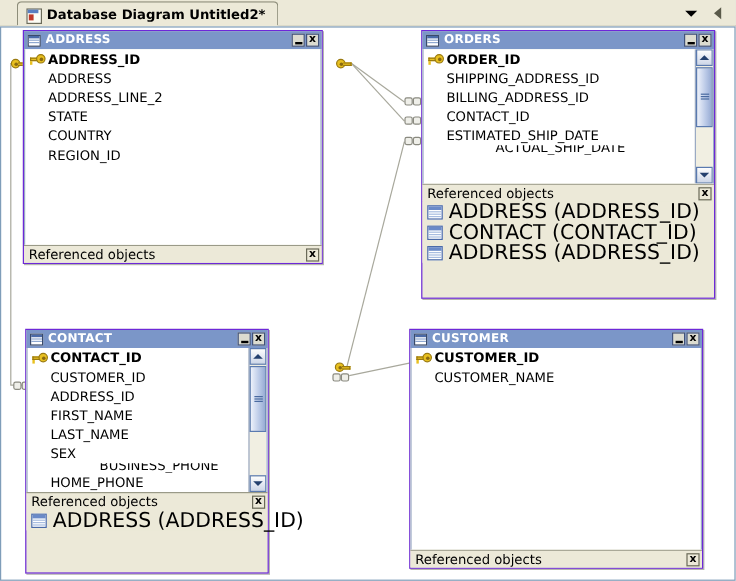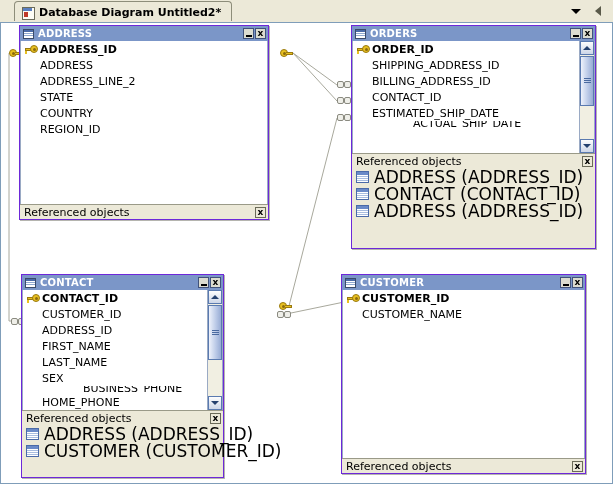--- a/index.html
+++ b/index.html
@@ -492,30 +492,20 @@
       <div class="refrow">
         <span class="ricon">
             <i class="f"></i>
             <i class="b"></i>
             <i class="r r1"></i>
             <i class="r r2"></i>
             <i class="r r3"></i>
           </span>
         <span class="rtext">ADDRESS (ADDRESS_ID)</span>
       </div>
-      <div class="refrow">
-        <span class="ricon">
-            <i class="f"></i>
-            <i class="b"></i>
-            <i class="r r1"></i>
-            <i class="r r2"></i>
-            <i class="r r3"></i>
-          </span>
-        <span class="rtext">CUSTOMER (CUSTOMER_ID)</span>
-      </div>
     </div>
   </div>
 
   <div class="tblwin" style="left:340px;top:251px;width:245px;height:200px;">
     <div class="tblhead">
       <span class="ticon">
           <i class="f"></i>
           <i class="b"></i>
           <i class="r1"></i>
           <i class="r2"></i>

